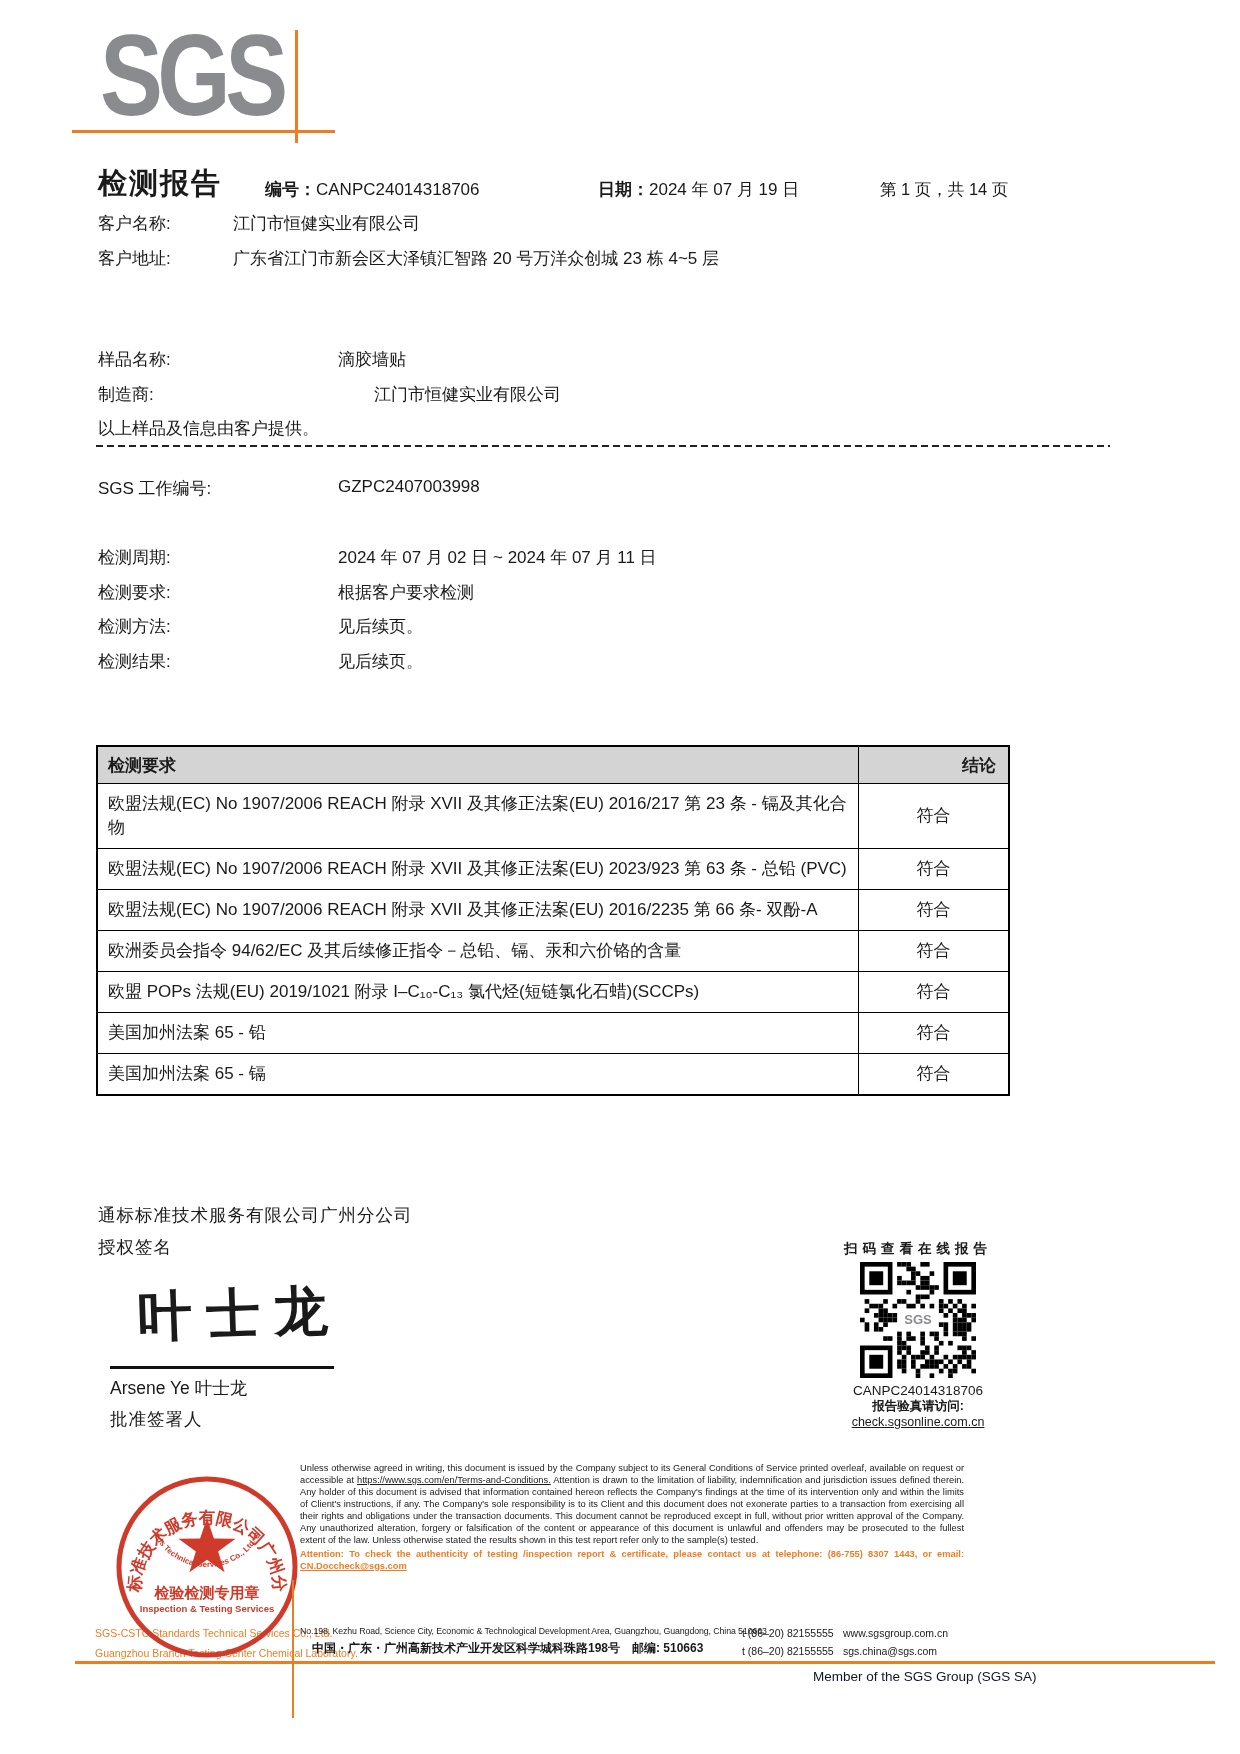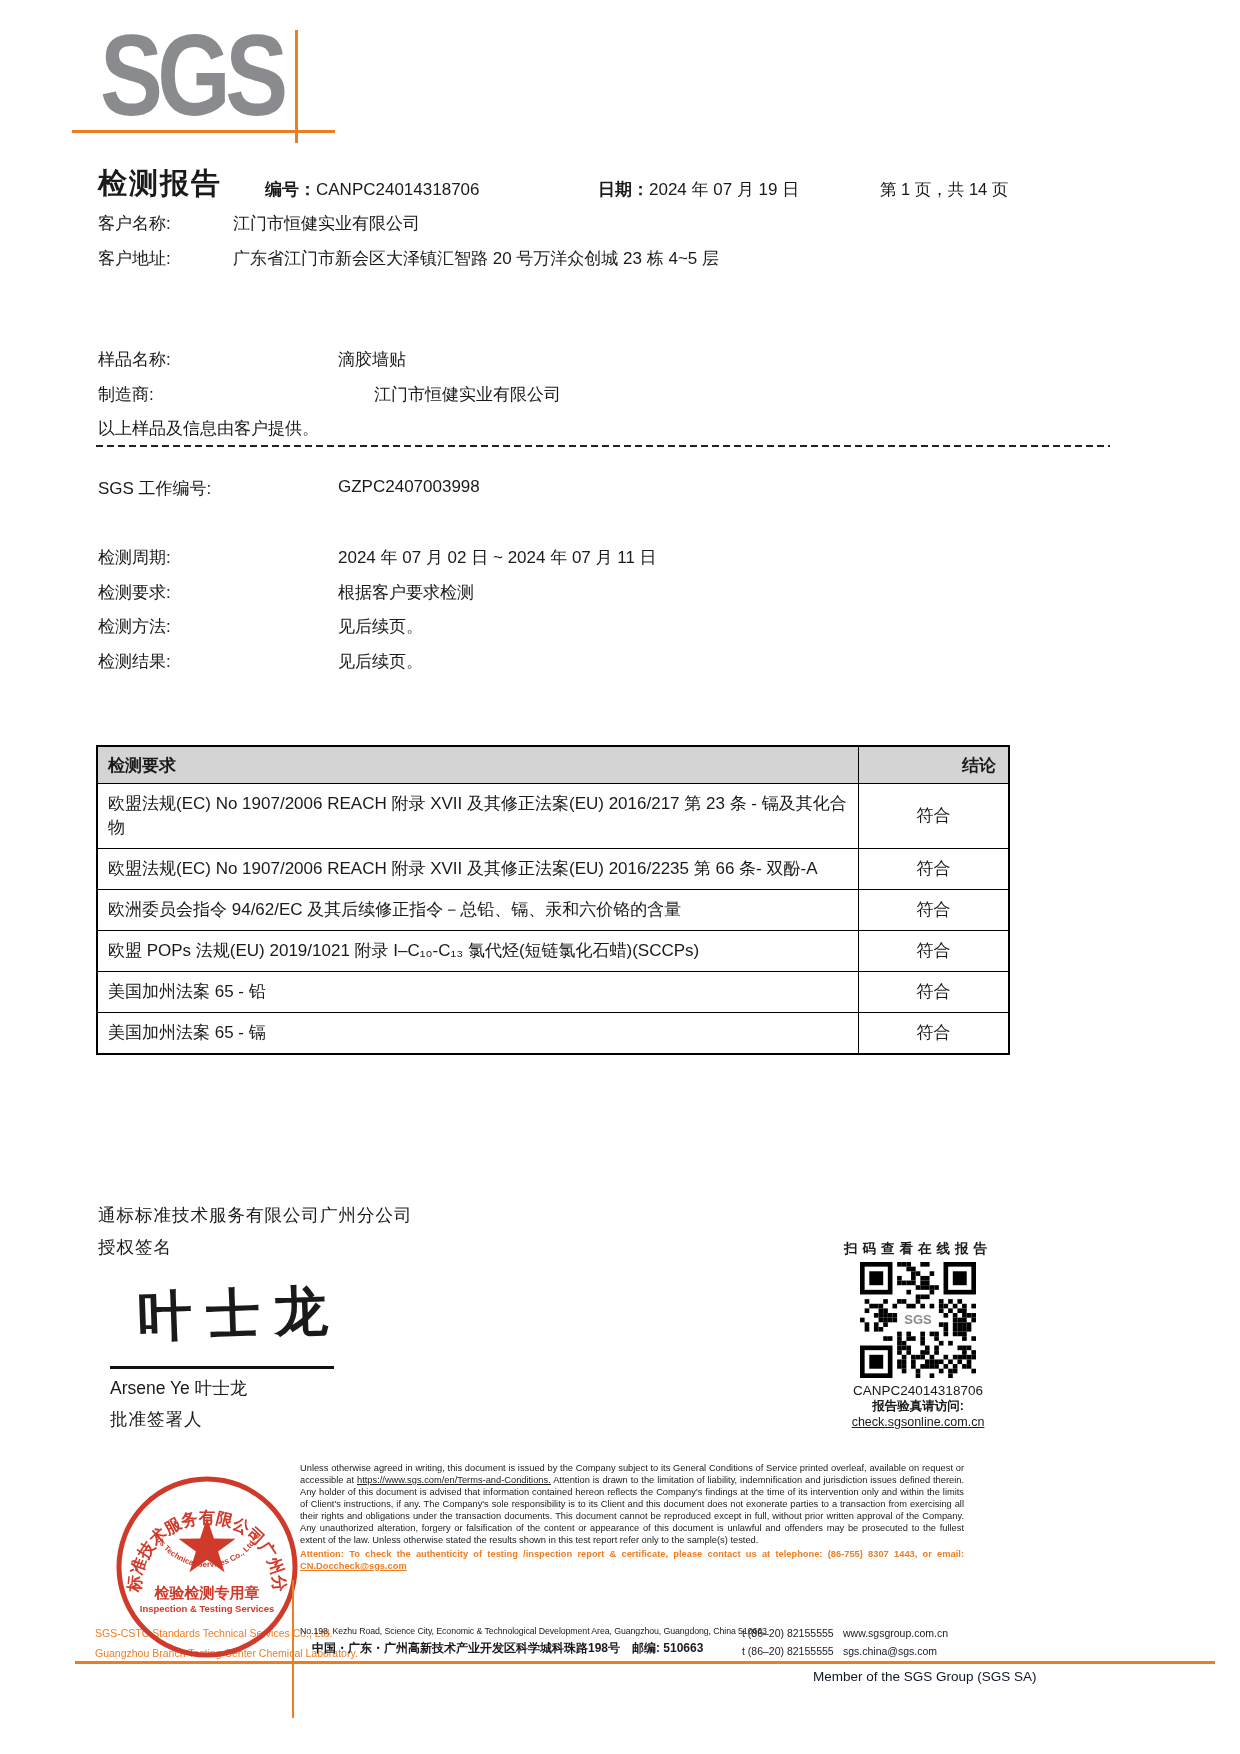--- a/index.html
+++ b/index.html
@@ -135,20 +135,24 @@
     </div>
 
   <table id="results-table">
     <tbody>
         <tr>
       <th class="h-req">检测要求</th>
       <th class="h-concl">结论</th>
     </tr>
     <tr>
           <td>欧盟法规(EC) No 1907/2006 REACH 附录 XVII 及其修正法案(EU) 2016/217 第 23 条 - 镉及其化合物</td>
+          <td class="concl">符合</td>
+        </tr>
+    <tr>
+          <td>欧盟法规(EC) No 1907/2006 REACH 附录 XVII 及其修正法案(EU) 2023/923 第 63 条 - 总铅 (PVC)</td>
           <td class="concl">符合</td>
         </tr>
     <tr>
           <td>欧盟法规(EC) No 1907/2006 REACH 附录 XVII 及其修正法案(EU) 2016/2235 第 66 条- 双酚-A</td>
           <td class="concl">符合</td>
         </tr>
     <tr>
           <td>欧洲委员会指令 94/62/EC 及其后续修正指令－总铅、镉、汞和六价铬的含量</td>
           <td class="concl">符合</td>
         </tr>

